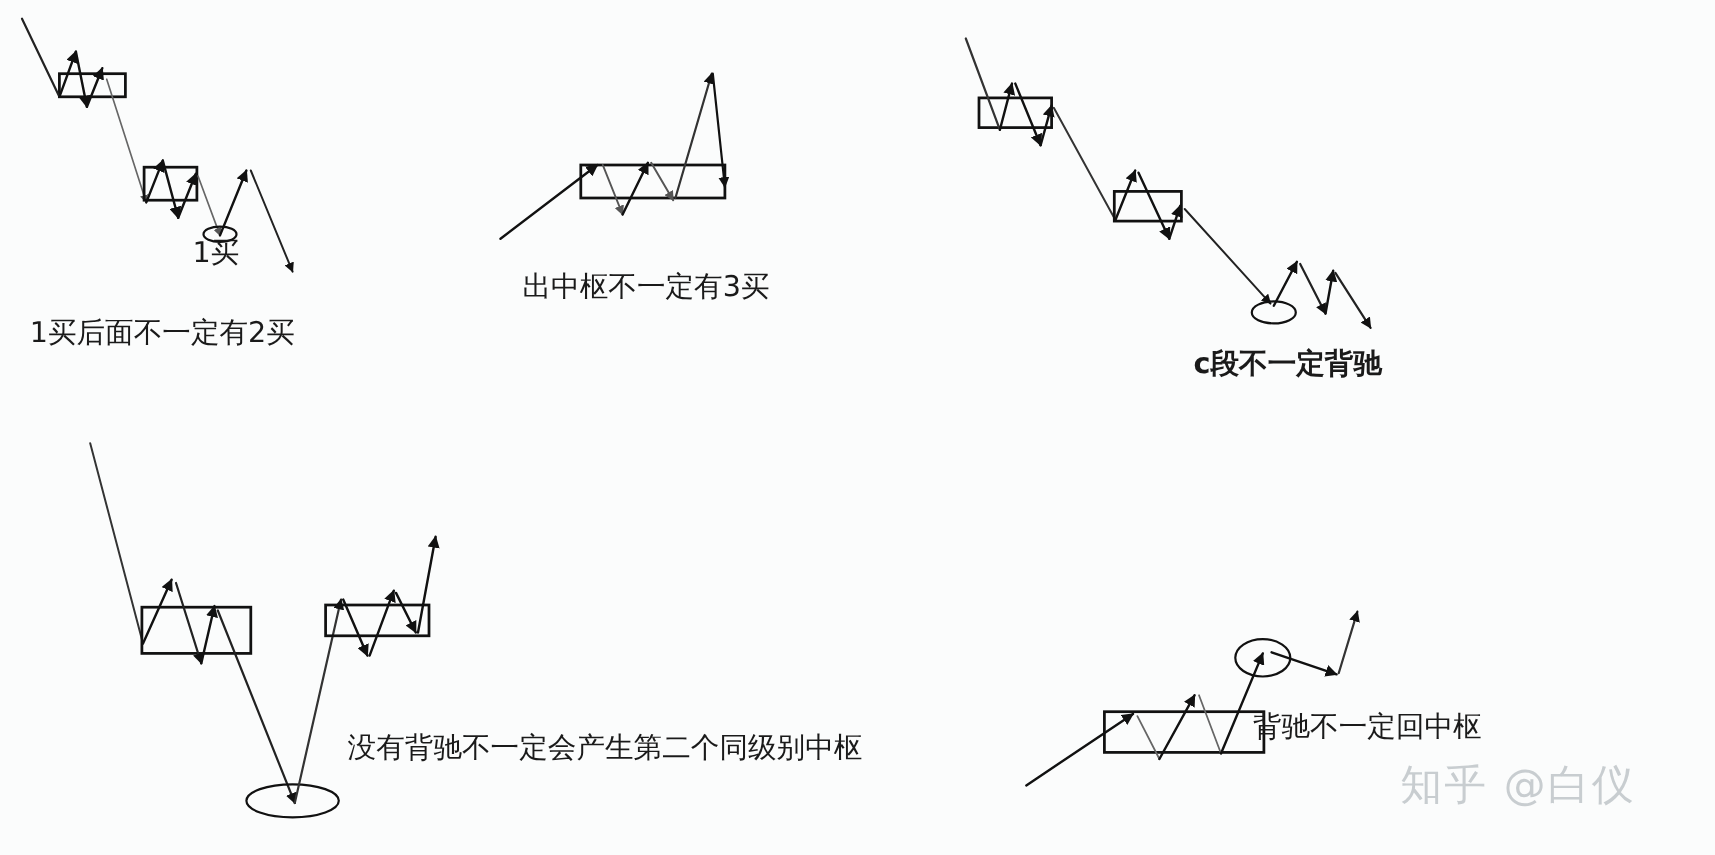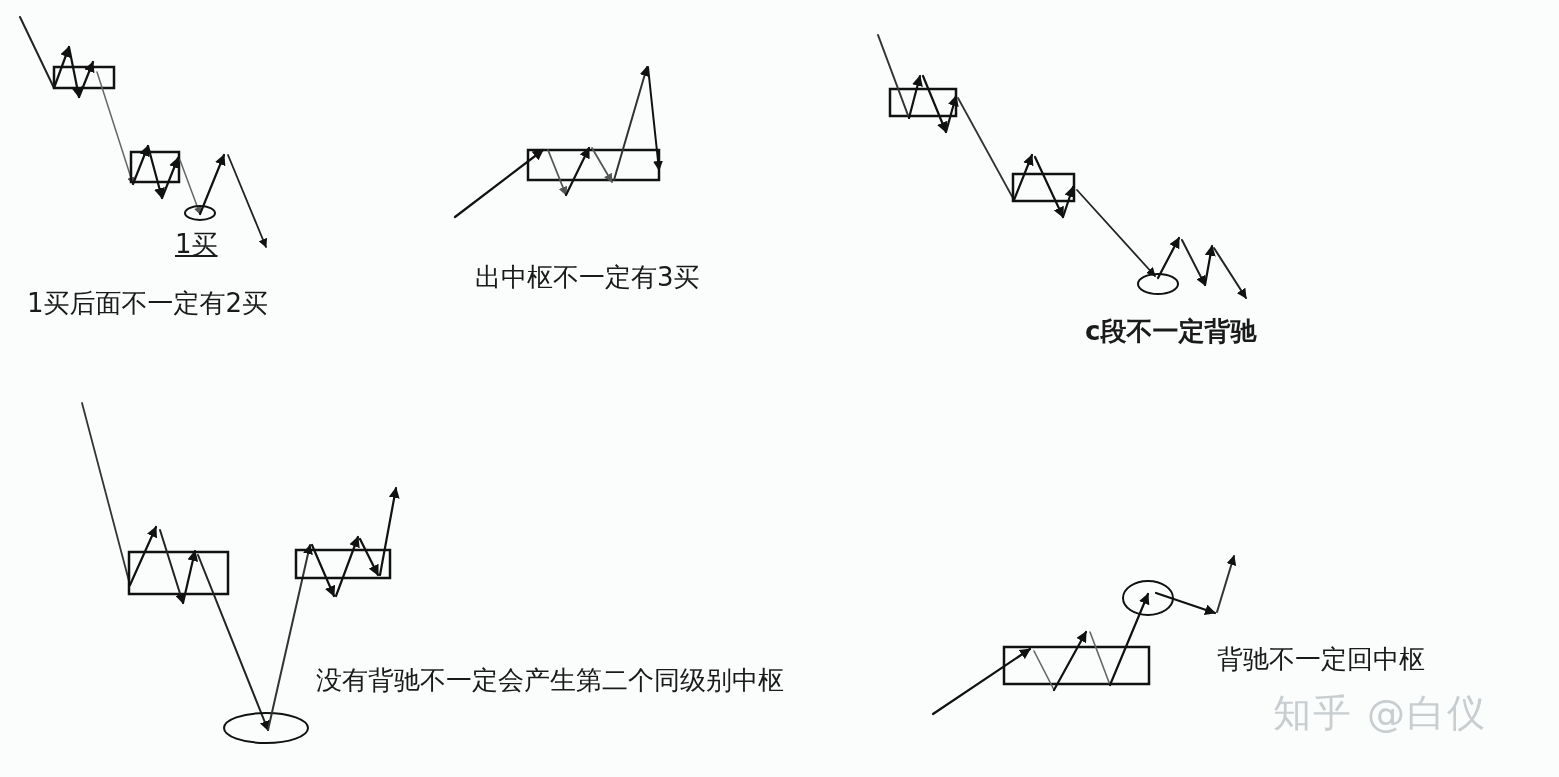--- a/index.html
+++ b/index.html
@@ -119,20 +119,20 @@
     <line x1="1034" y1="651" x2="1054" y2="690" stroke="#666" stroke-width="1.6"></line>
     <line x1="1054" y1="690" x2="1086" y2="632" stroke="#111" stroke-width="2.2" marker-end="url(#ah)"></line>
     <line x1="1090" y1="632" x2="1110" y2="685" stroke="#666" stroke-width="1.6"></line>
     <line x1="1110" y1="685" x2="1148" y2="594" stroke="#111" stroke-width="2.2" marker-end="url(#ah)"></line>
     <ellipse cx="1148" cy="598" rx="25" ry="17" stroke="#111" stroke-width="2"></ellipse>
     <line x1="1156" y1="593" x2="1215" y2="613" stroke="#111" stroke-width="2.2" marker-end="url(#ah)"></line>
     <line x1="1217" y1="612" x2="1234" y2="556" stroke="#333" stroke-width="2" marker-end="url(#ah)"></line>
   </g>
 </svg>
 
-<div class="caption" style="left:175px; top:231px;text-decoration:underline;">1买</div>
+<div class="caption" style="left:175px; top:217px;">1买</div>
 <div class="caption" style="left:27px; top:290px;">1买后面不一定有2买</div>
-<div class="caption" style="left:475px; top:264px;">出中枢不一定有3买</div>
+<div class="caption" style="left:475px; top:248px;">出中枢不一定有3买</div>
 <div class="caption" style="left:1085px; top:318px;font-weight:bold;">c段不一定背驰</div>
 <div class="caption" style="left:316px; top:667px;">没有背驰不一定会产生第二个同级别中枢</div>
-<div class="caption" style="left:1217px; top:648px;font-family:Liberation Mono, monospace;">背驰不一定回中枢</div>
+<div class="caption" style="left:1139px; top:648px;">背驰不一定回中枢</div>
 
 <div class="watermark" style="left:1273px; top:694px;">知乎 @白仪</div>
 
 </body></html>

